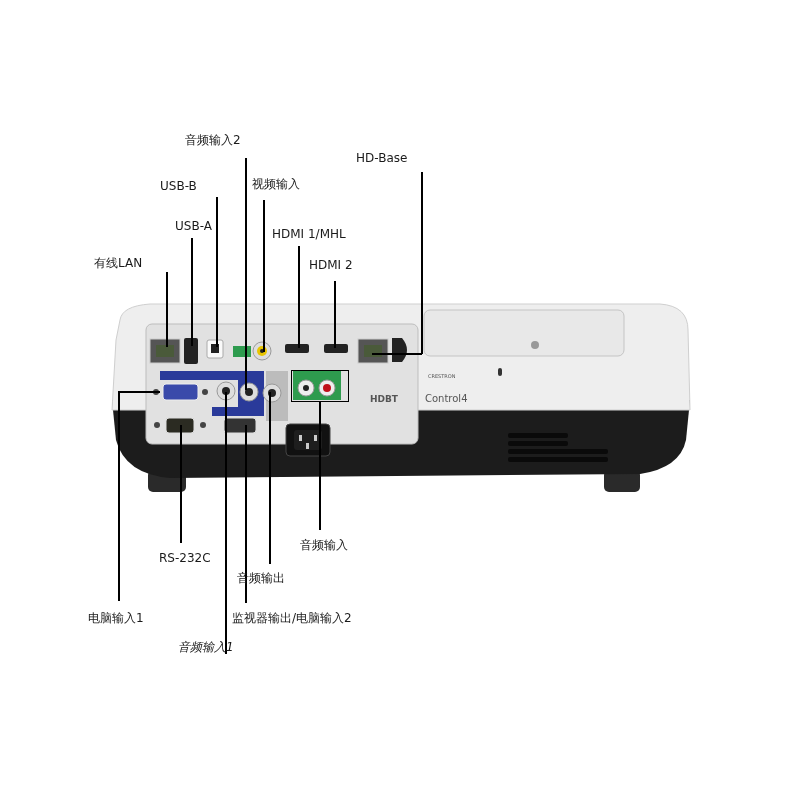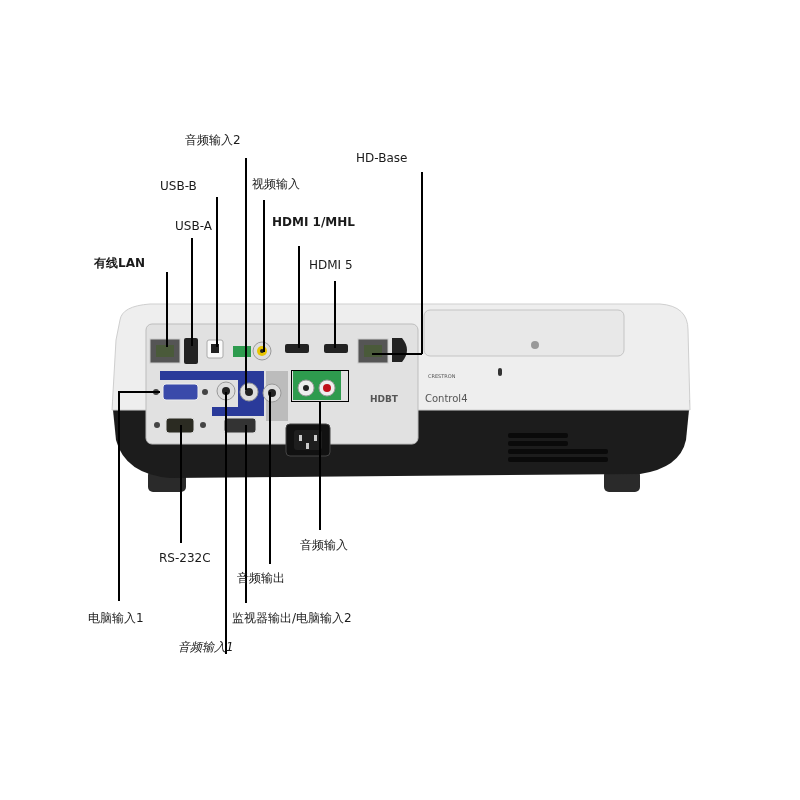--- a/index.html
+++ b/index.html
@@ -106,22 +106,22 @@
 <div class="vline" style="left:245px; top:425px; height:178px;"></div>
 <div class="vline" style="left:269px; top:392px; height:172px;"></div>
 <div class="box" style="left:291px; top:370px; width:56px; height:30px;"></div>
 <div class="vline" style="left:319px; top:401px; height:129px;"></div>
 
 <div class="label" style="left:185px; top:130px;">音频输入2</div>
 <div class="label" style="left:356px; top:148px;">HD-Base</div>
 <div class="label" style="left:160px; top:176px;">USB-B</div>
 <div class="label" style="left:252px; top:174px;">视频输入</div>
 <div class="label" style="left:131px; top:216px;margin-left:44px;">USB-A</div>
-<div class="label" style="left:272px; top:212px;font-weight:bold;">HDMI 1/MHL</div>
-<div class="label" style="left:94px; top:253px;font-weight:bold;">有线LAN</div>
-<div class="label" style="left:309px; top:255px;">HDMI 5</div>
+<div class="label" style="left:272px; top:224px;">HDMI 1/MHL</div>
+<div class="label" style="left:94px; top:253px;">有线LAN</div>
+<div class="label" style="left:309px; top:255px;">HDMI 2</div>
 
 <div class="label" style="left:300px; top:535px;">音频输入</div>
 <div class="label" style="left:123px; top:548px;margin-left:36px;">RS-232C</div>
 <div class="label" style="left:237px; top:568px;">音频输出</div>
 <div class="label" style="left:88px; top:608px;">电脑输入1</div>
 <div class="label" style="left:232px; top:608px;">监视器输出/电脑输入2</div>
 <div class="label" style="left:178px; top:637px;font-style:italic;">音频输入1</div>
 
 </body></html>

